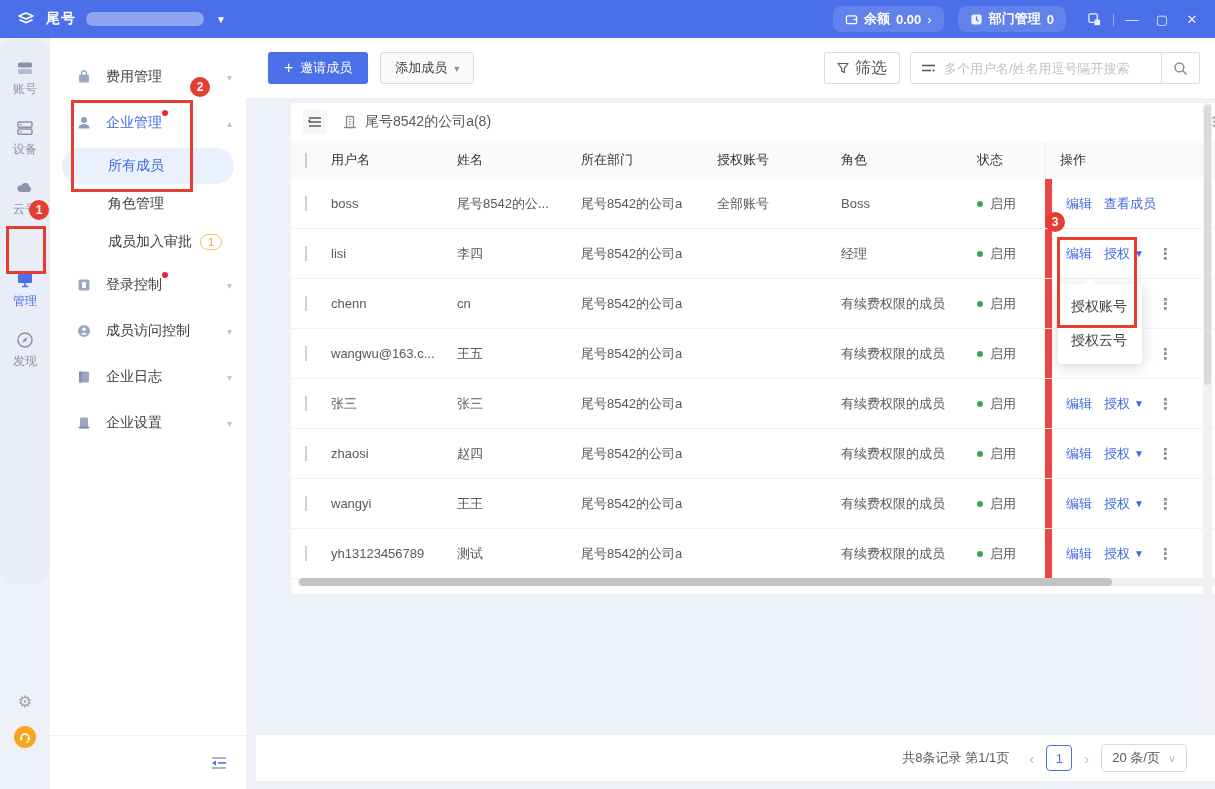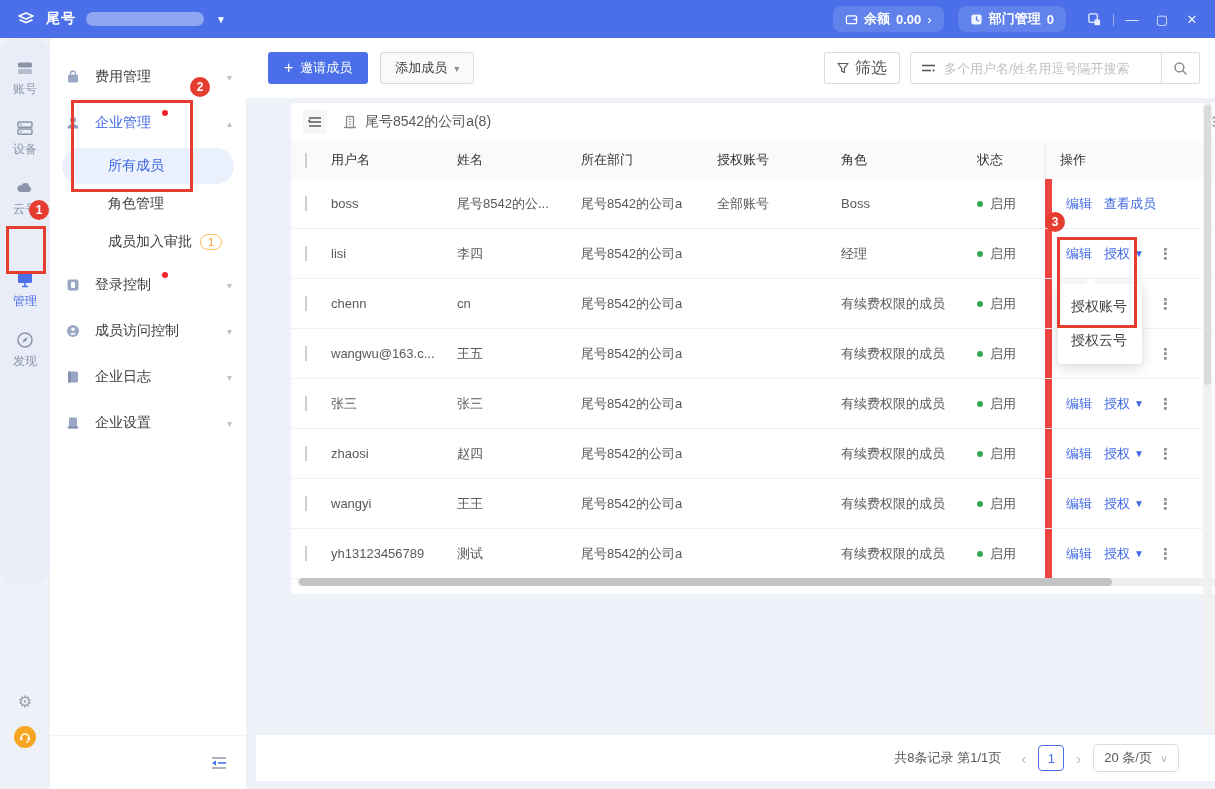--- a/index.html
+++ b/index.html
@@ -24,21 +24,21 @@
   .rail { position:absolute; left:0; top:38px; width:50px; height:546px; background:#E9EDF8;border-radius:18px; }
   .rail-item { position:absolute; left:0; width:50px; display:flex; flex-direction:column; align-items:center; gap:3px; cursor:pointer; color:#8A94A8; }
   .rail-item .rlabel { font-size:12px; }
   .rail-item.active { color:#4A6FE9; }
   .rail-gear { position:absolute; left:0; width:50px; text-align:center; color:#9AA0AE; font-size:16px; cursor:pointer; }
   .rail-help { position:absolute; left:14px; width:22px; height:22px; border-radius:50%; background:#F6A623; display:flex; align-items:center; justify-content:center; cursor:pointer; }
 
   
   .sidebar { position:absolute; left:50px; top:38px; width:196px; height:751px; background:#fff; }
   .menu { position:absolute; top:16px; left:0; width:196px; }
-  .m-item { height:46px; display:flex; align-items:center; padding:0 14px 0 15px; cursor:pointer; color:#404040; font-size:14px; position:relative; }
+  .m-item { height:46px; display:flex; align-items:center; padding:0 14px 0 26px; cursor:pointer; color:#404040; font-size:14px; position:relative; }
   .m-item .micon { width:16px; height:16px; margin-right:14px; display:flex; }
   .m-item .marrow { margin-left:auto; font-size:10px; color:#C0C4CC; }
   .m-item.active-group { color:#4069E5; }
   .m-sub { height:36px; margin:2px 12px; display:flex; align-items:center; padding-left:46px; border-radius:18px; cursor:pointer; color:#404040; font-size:14px; }
   .m-sub.selected { background:#EBF1FC; color:#4069E5; }
   .m-sub .badge-pill { margin-left:8px; min-width:22px; height:16px; border:1px solid #F6C065; border-radius:9px; color:#F29D38; font-size:11px; display:flex; align-items:center; justify-content:center; padding:0 5px; background:#fff; }
   .red-dot { position:absolute; width:6px; height:6px; border-radius:50%; background:#F5222D; }
   .sb-footer { position:absolute; left:0; top:697px; width:196px; height:54px; border-top:1px solid #EFF0F2; display:flex; align-items:center; justify-content:flex-end; padding-right:18px; background:#fff; }
   .collapse-btn { cursor:pointer; display:flex; }
 
@@ -80,21 +80,21 @@
   .link { color:#4069E5; cursor:pointer; }
   .auth-link { display:flex; align-items:center; gap:4px; }
   .auth-link .acaret { font-size:10px; }
   .more-dots { color:#8C8C8C; font-size:15px; font-weight:bold; cursor:pointer; margin-left:2px; }
 
   .h-scrollbar { position:absolute; left:6px; bottom:8px; width:934px; height:8px; border-radius:4px; background:#F0F0F0; }
   .h-scrollbar .thumb { position:absolute; left:2px; top:0; height:8px; width:87%; border-radius:4px; background:#C3C3C3; cursor:pointer; }
   .v-scrollbar { position:absolute; left:957px; top:65px; width:9px; height:625px; background:#F1F1F1; border-radius:4px; }
   .v-scrollbar .thumb { position:absolute; left:1px; top:2px; width:7px; height:280px; border-radius:4px; background:#DBDBDB; cursor:pointer; }
 
-  .pagination-card { position:absolute; left:10px; top:697px; width:959px; height:46px; background:#fff; display:flex; align-items:center; justify-content:flex-end; padding-right:36px; gap:10px; }
+  .pagination-card { position:absolute; left:10px; top:697px; width:959px; height:46px; background:#fff; display:flex; align-items:center; justify-content:flex-end; padding-right:28px; gap:10px; }
   .pg-summary { color:#595959; margin-right:8px; }
   .pg-arrow { color:#B8B8B8; font-size:15px; cursor:pointer; padding:0 2px; }
   .pg-page { width:26px; height:26px; border:1px solid #4A6FE9; border-radius:4px; color:#4A6FE9; display:flex; align-items:center; justify-content:center; cursor:pointer; }
   .pg-size { height:28px; border:1px solid #DCDCDC; border-radius:4px; display:flex; align-items:center; gap:8px; padding:0 10px; color:#595959; cursor:pointer; background:#fff; }
   .pg-size .scaret { color:#C0C0C0; font-size:11px; }
 
   
   .popup { position:absolute; left:1058px; top:284px; width:84px; background:#fff; border-radius:4px; box-shadow:0 3px 14px rgba(0,0,0,.16); z-index:40; padding:6px 0; }
   .popup::before { content:""; position:absolute; top:-4px; left:28px; width:9px; height:9px; background:#fff; transform:rotate(45deg); }
   .popup .p-item { height:34px; display:flex; align-items:center; padding-left:13px; color:#404040; font-size:14px; cursor:pointer; white-space:nowrap; }

